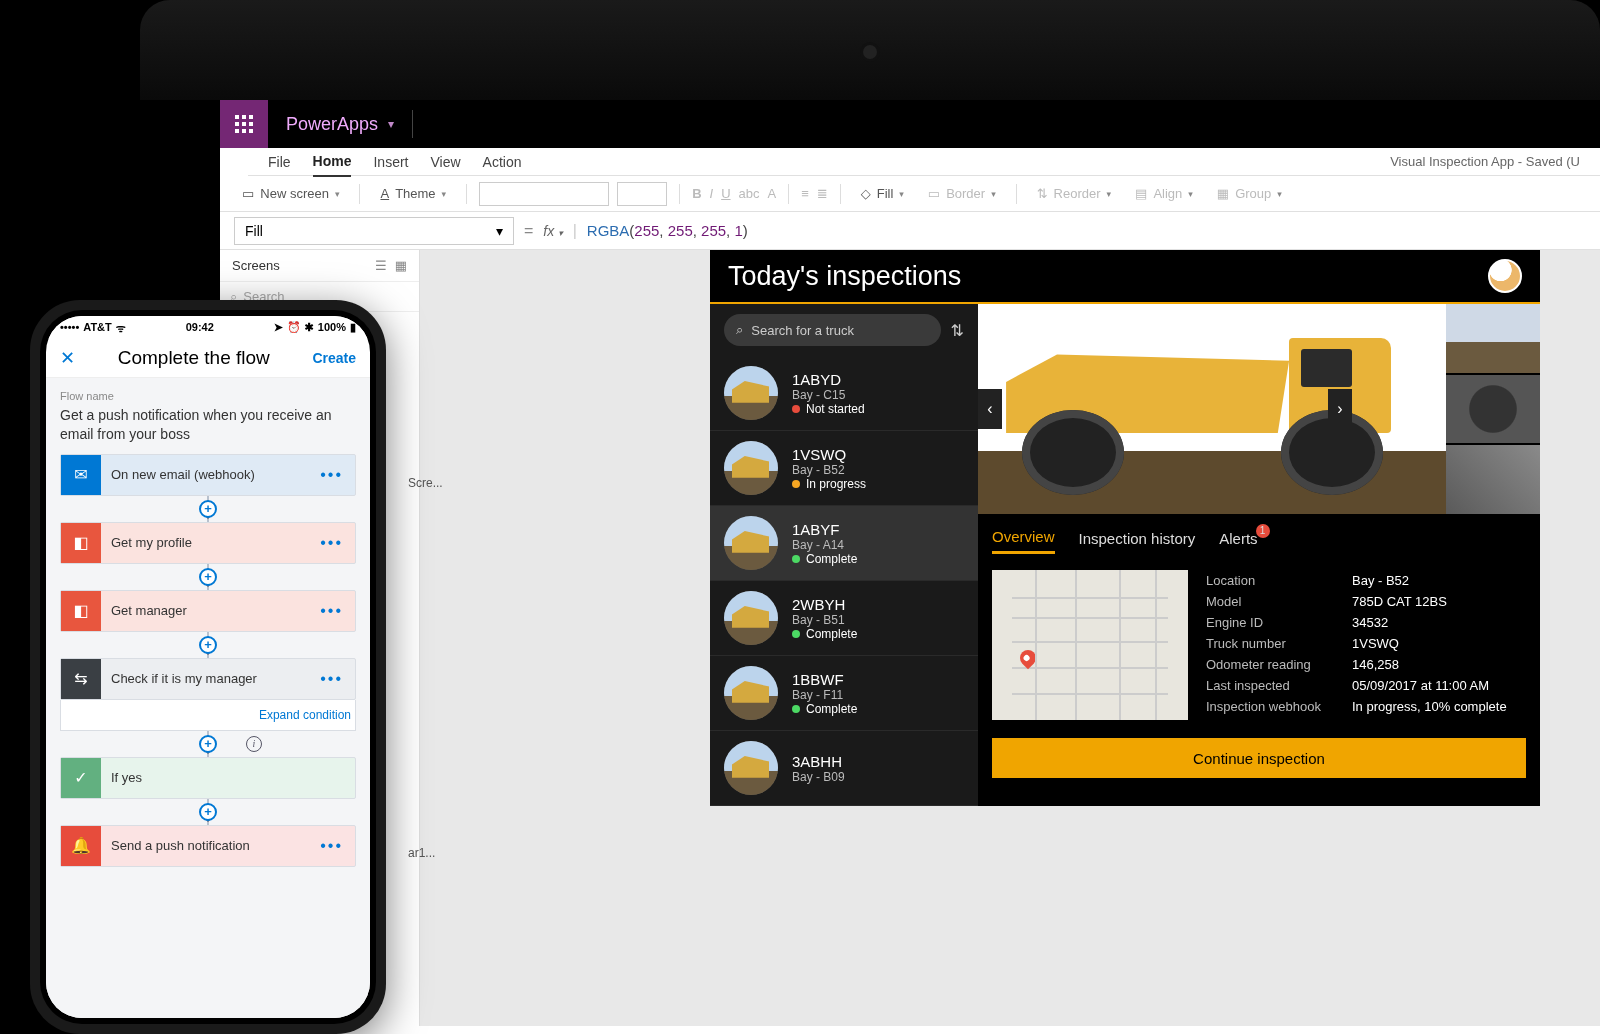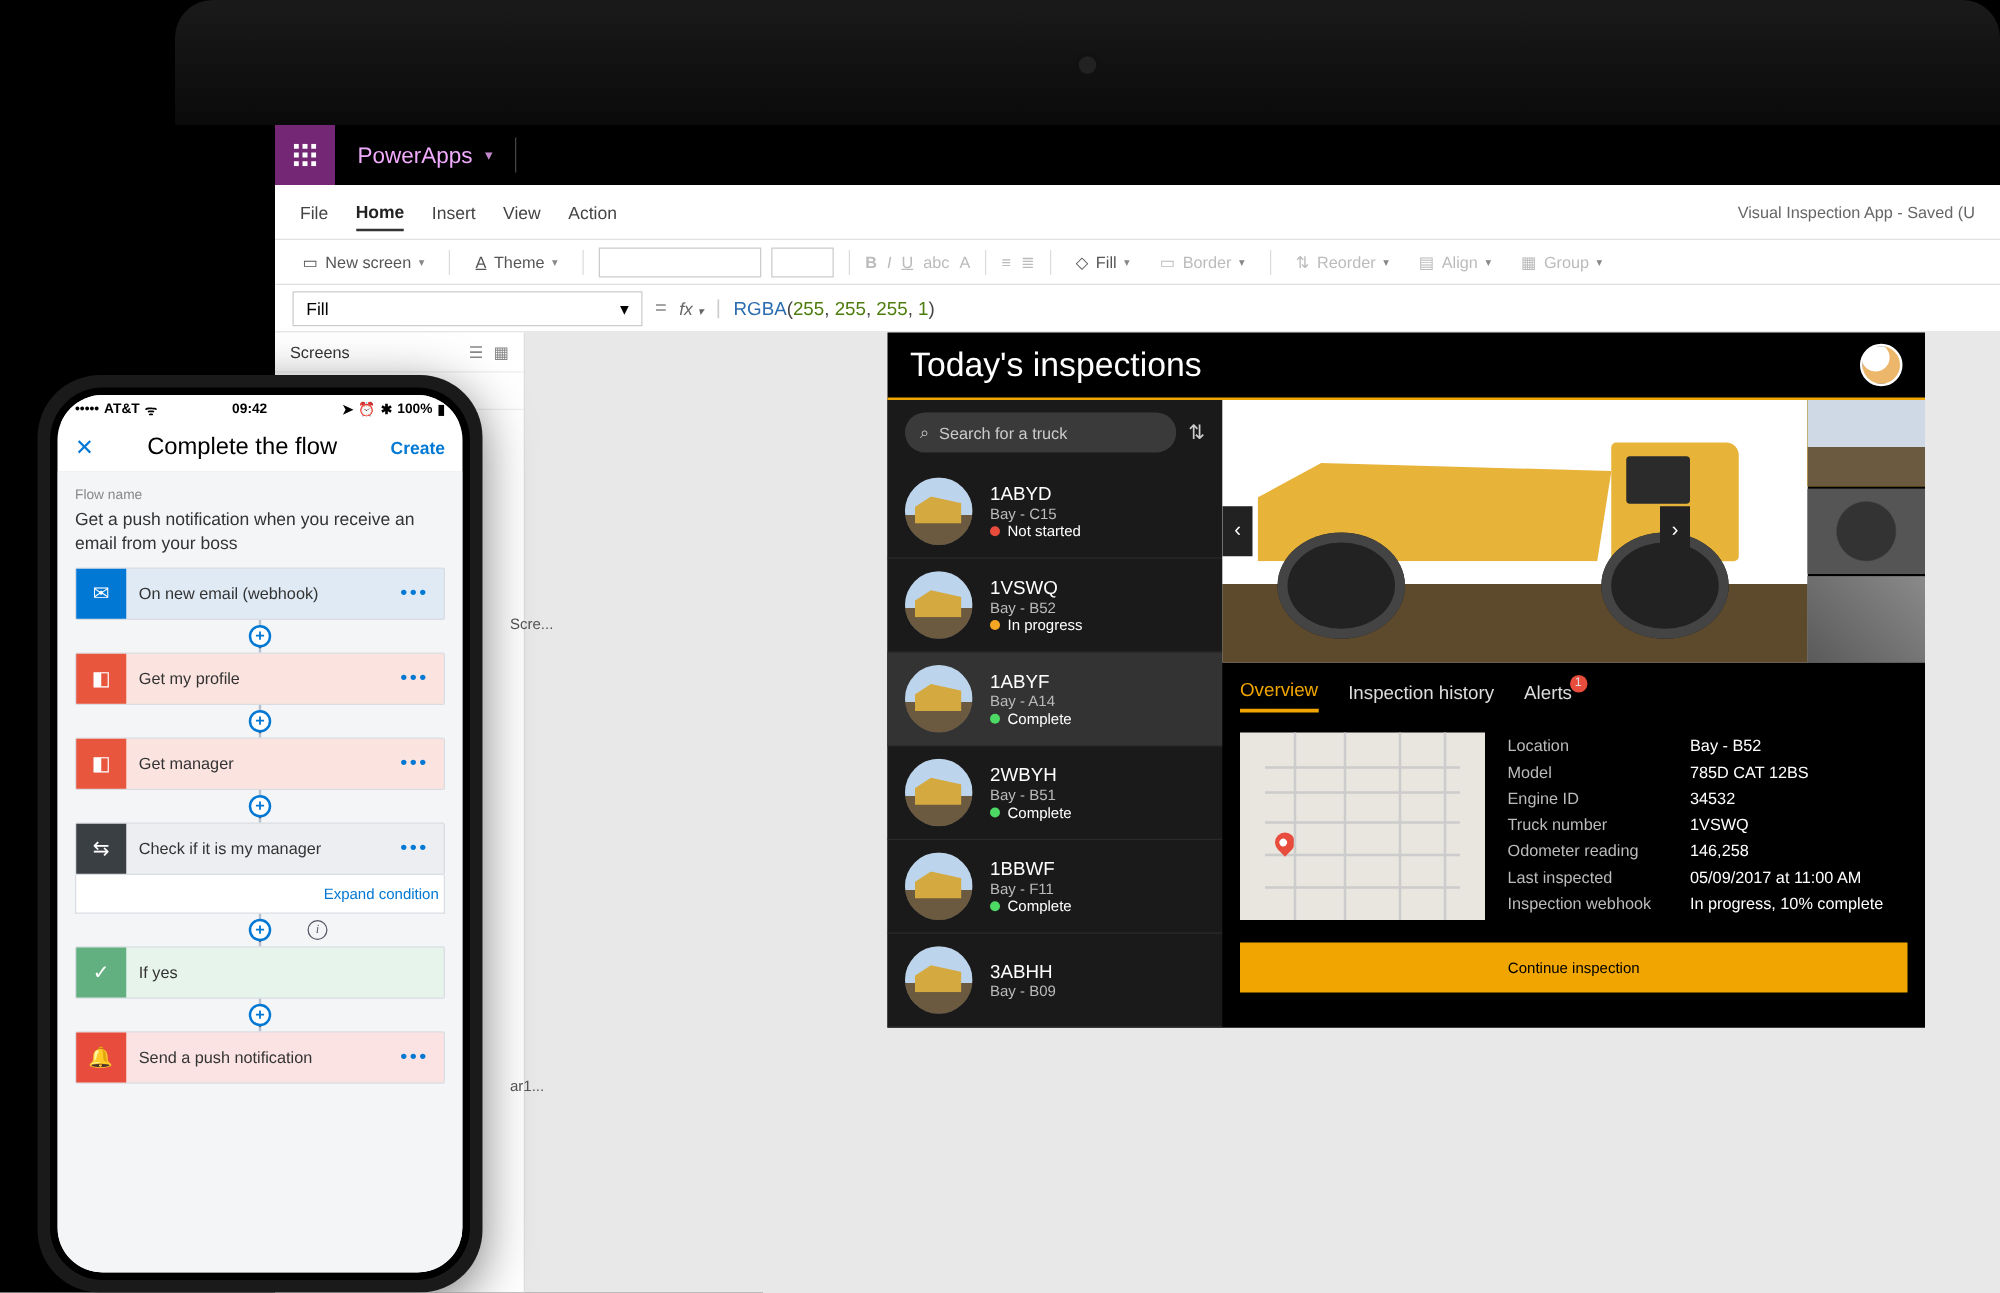--- a/index.html
+++ b/index.html
@@ -13,21 +13,21 @@
 
 
 .pa-header { height: 48px; background: #000; display: flex; align-items: center; }
 .pa-waffle { width: 48px; height: 48px; background: #742774; display: flex; align-items: center; justify-content: center; }
 .pa-waffle svg { width: 18px; height: 18px; }
 .pa-title { color: #f0abfc; font-size: 18px; padding: 0 18px; display: flex; align-items: center; gap: 10px; }
 .pa-title .chev { font-size: 12px; opacity: .8; }
 .pa-divider { width: 1px; height: 28px; background: #444; }
 
 
-.pa-menu { height: 44px; background: #fff; border-bottom: 1px solid #e0e0e0; display: flex; align-items: center; padding: 0 20px; gap: 22px; font-size: 14px; color: #444; }
+.pa-menu { height: 28px; background: #fff; border-bottom: 1px solid #e0e0e0; display: flex; align-items: center; padding: 0 20px; gap: 22px; font-size: 14px; color: #444; margin-left: 28px; }
 .pa-menu .m { cursor: pointer; padding: 6px 0; }
 .pa-menu .m.active { font-weight: 600; border-bottom: 2px solid #333; color: #222; }
 .pa-savename { margin-left: auto; color: #666; font-size: 13px; }
 
 
 .pa-ribbon { height: 36px; background: #fff; border-bottom: 1px solid #e0e0e0; display: flex; align-items: center; padding: 0 14px; gap: 8px; font-size: 13px; color: #555; }
 .pa-ribbon .cmd { display: flex; align-items: center; gap: 6px; padding: 4px 8px; border-radius: 2px; }
 .pa-ribbon .cmd .chev { font-size: 9px; color: #888; }
 .pa-ribbon .sep { width: 1px; height: 20px; background: #ddd; margin: 0 4px; }
 .pa-ribbon .dis { color: #bbb; }
@@ -35,21 +35,21 @@
 .pa-ribbon .slot.sm { width: 50px; }
 
 
 .pa-formula { height: 38px; background: #fff; border-bottom: 1px solid #e0e0e0; display: flex; align-items: center; padding: 0 14px; gap: 10px; }
 .pa-formula .prop { width: 280px; height: 28px; border: 1px solid #ccc; padding: 0 10px; display: flex; align-items: center; justify-content: space-between; font-size: 14px; }
 .pa-formula .eq { color: #888; font-size: 16px; }
 .pa-formula .fx { font-style: italic; color: #666; font-size: 14px; }
 .pa-formula .fx .chev { font-size: 9px; }
 .pa-formula .expr { font-family: Consolas, monospace; font-size: 15px; }
 .pa-formula .fn { color: #2b6cb0; }
-.pa-formula .num { color: #4d7c0f; }
+.pa-formula .num { color: #701a75; }
 .pa-formula .pn { color: #444; }
 
 
 .pa-body { display: flex; height: calc(100% - 158px); background: #e8e8e8; }
 .pa-tree { width: 200px; background: #fff; border-right: 1px solid #ddd; }
 .pa-tree-hd { height: 32px; display: flex; align-items: center; justify-content: space-between; padding: 0 12px; font-size: 13px; color: #333; border-bottom: 1px solid #eee; }
 .pa-tree-hd .ic { display: flex; gap: 8px; color: #888; font-size: 13px; }
 .pa-tree-search { height: 30px; padding: 0 10px; display: flex; align-items: center; gap: 6px; color: #aaa; font-size: 13px; border-bottom: 1px solid #eee; }
 .pa-tree-item { padding: 6px 12px 6px 24px; font-size: 12px; color: #555; }
 
@@ -108,21 +108,21 @@
 .app-detail { display: flex; gap: 18px; padding: 10px 14px 14px; }
 .app-map { width: 196px; height: 150px; background: #e8e6de; position: relative; }
 .app-map::before { content:""; position:absolute; left:10%; top:18%; width:80%; height:2px; background:#ccc; box-shadow: 0 20px 0 #ccc, 0 44px 0 #ccc, 0 70px 0 #ccc, 0 96px 0 #ccc; }
 .app-map::after { content:""; position:absolute; left:22%; top:0; width:2px; height:100%; background:#ccc; box-shadow: 40px 0 0 #ccc, 84px 0 0 #ccc, 120px 0 0 #ccc; }
 .map-pin { position: absolute; left: 28px; top: 80px; width: 16px; height: 16px; background: #e74c3c; border-radius: 50% 50% 50% 0; transform: rotate(-45deg); }
 .map-pin::after { content:""; position:absolute; left:4px; top:4px; width:6px; height:6px; background:#fff; border-radius:50%; }
 .app-spec { flex: 1; font-size: 13px; }
 .app-spec .row { display: flex; gap: 16px; padding: 3px 0; }
 .app-spec .lab { width: 130px; color: #bbb; }
 .app-spec .val { color: #fff; }
-.app-cta { margin: 4px 14px 14px; height: 40px; background: #f0a500; color: #000; display: flex; align-items: center; justify-content: center; font-size: 12px; }
+.app-cta { margin: 4px 14px 14px; height: 40px; background: #f0a500; color: #000; display: flex; align-items: center; justify-content: center; font-size: 15px; }
 
 
 .phone { position: absolute; left: 30px; top: 300px; width: 356px; height: 734px; background: #1a1a1a; border-radius: 50px; padding: 10px; box-shadow: 0 10px 40px rgba(0,0,0,.5); }
 .phone-inner { width: 100%; height: 100%; background: #000; border-radius: 42px; padding: 6px; }
 .phone-screen { width: 100%; height: 100%; background: #fff; border-radius: 36px; overflow: hidden; display: flex; flex-direction: column; }
 .phone-status { height: 22px; background: #fff; display: flex; align-items: center; justify-content: space-between; padding: 0 14px; font-size: 11px; font-weight: 600; color: #000; }
 .phone-status .c { display: flex; align-items: center; gap: 4px; }
 .phone-hd { height: 40px; display: flex; align-items: center; justify-content: space-between; padding: 0 14px; border-bottom: 1px solid #eee; }
 .phone-hd .x { color: #0078d4; font-size: 18px; }
 .phone-hd .t { font-size: 19px; font-weight: 400; }

